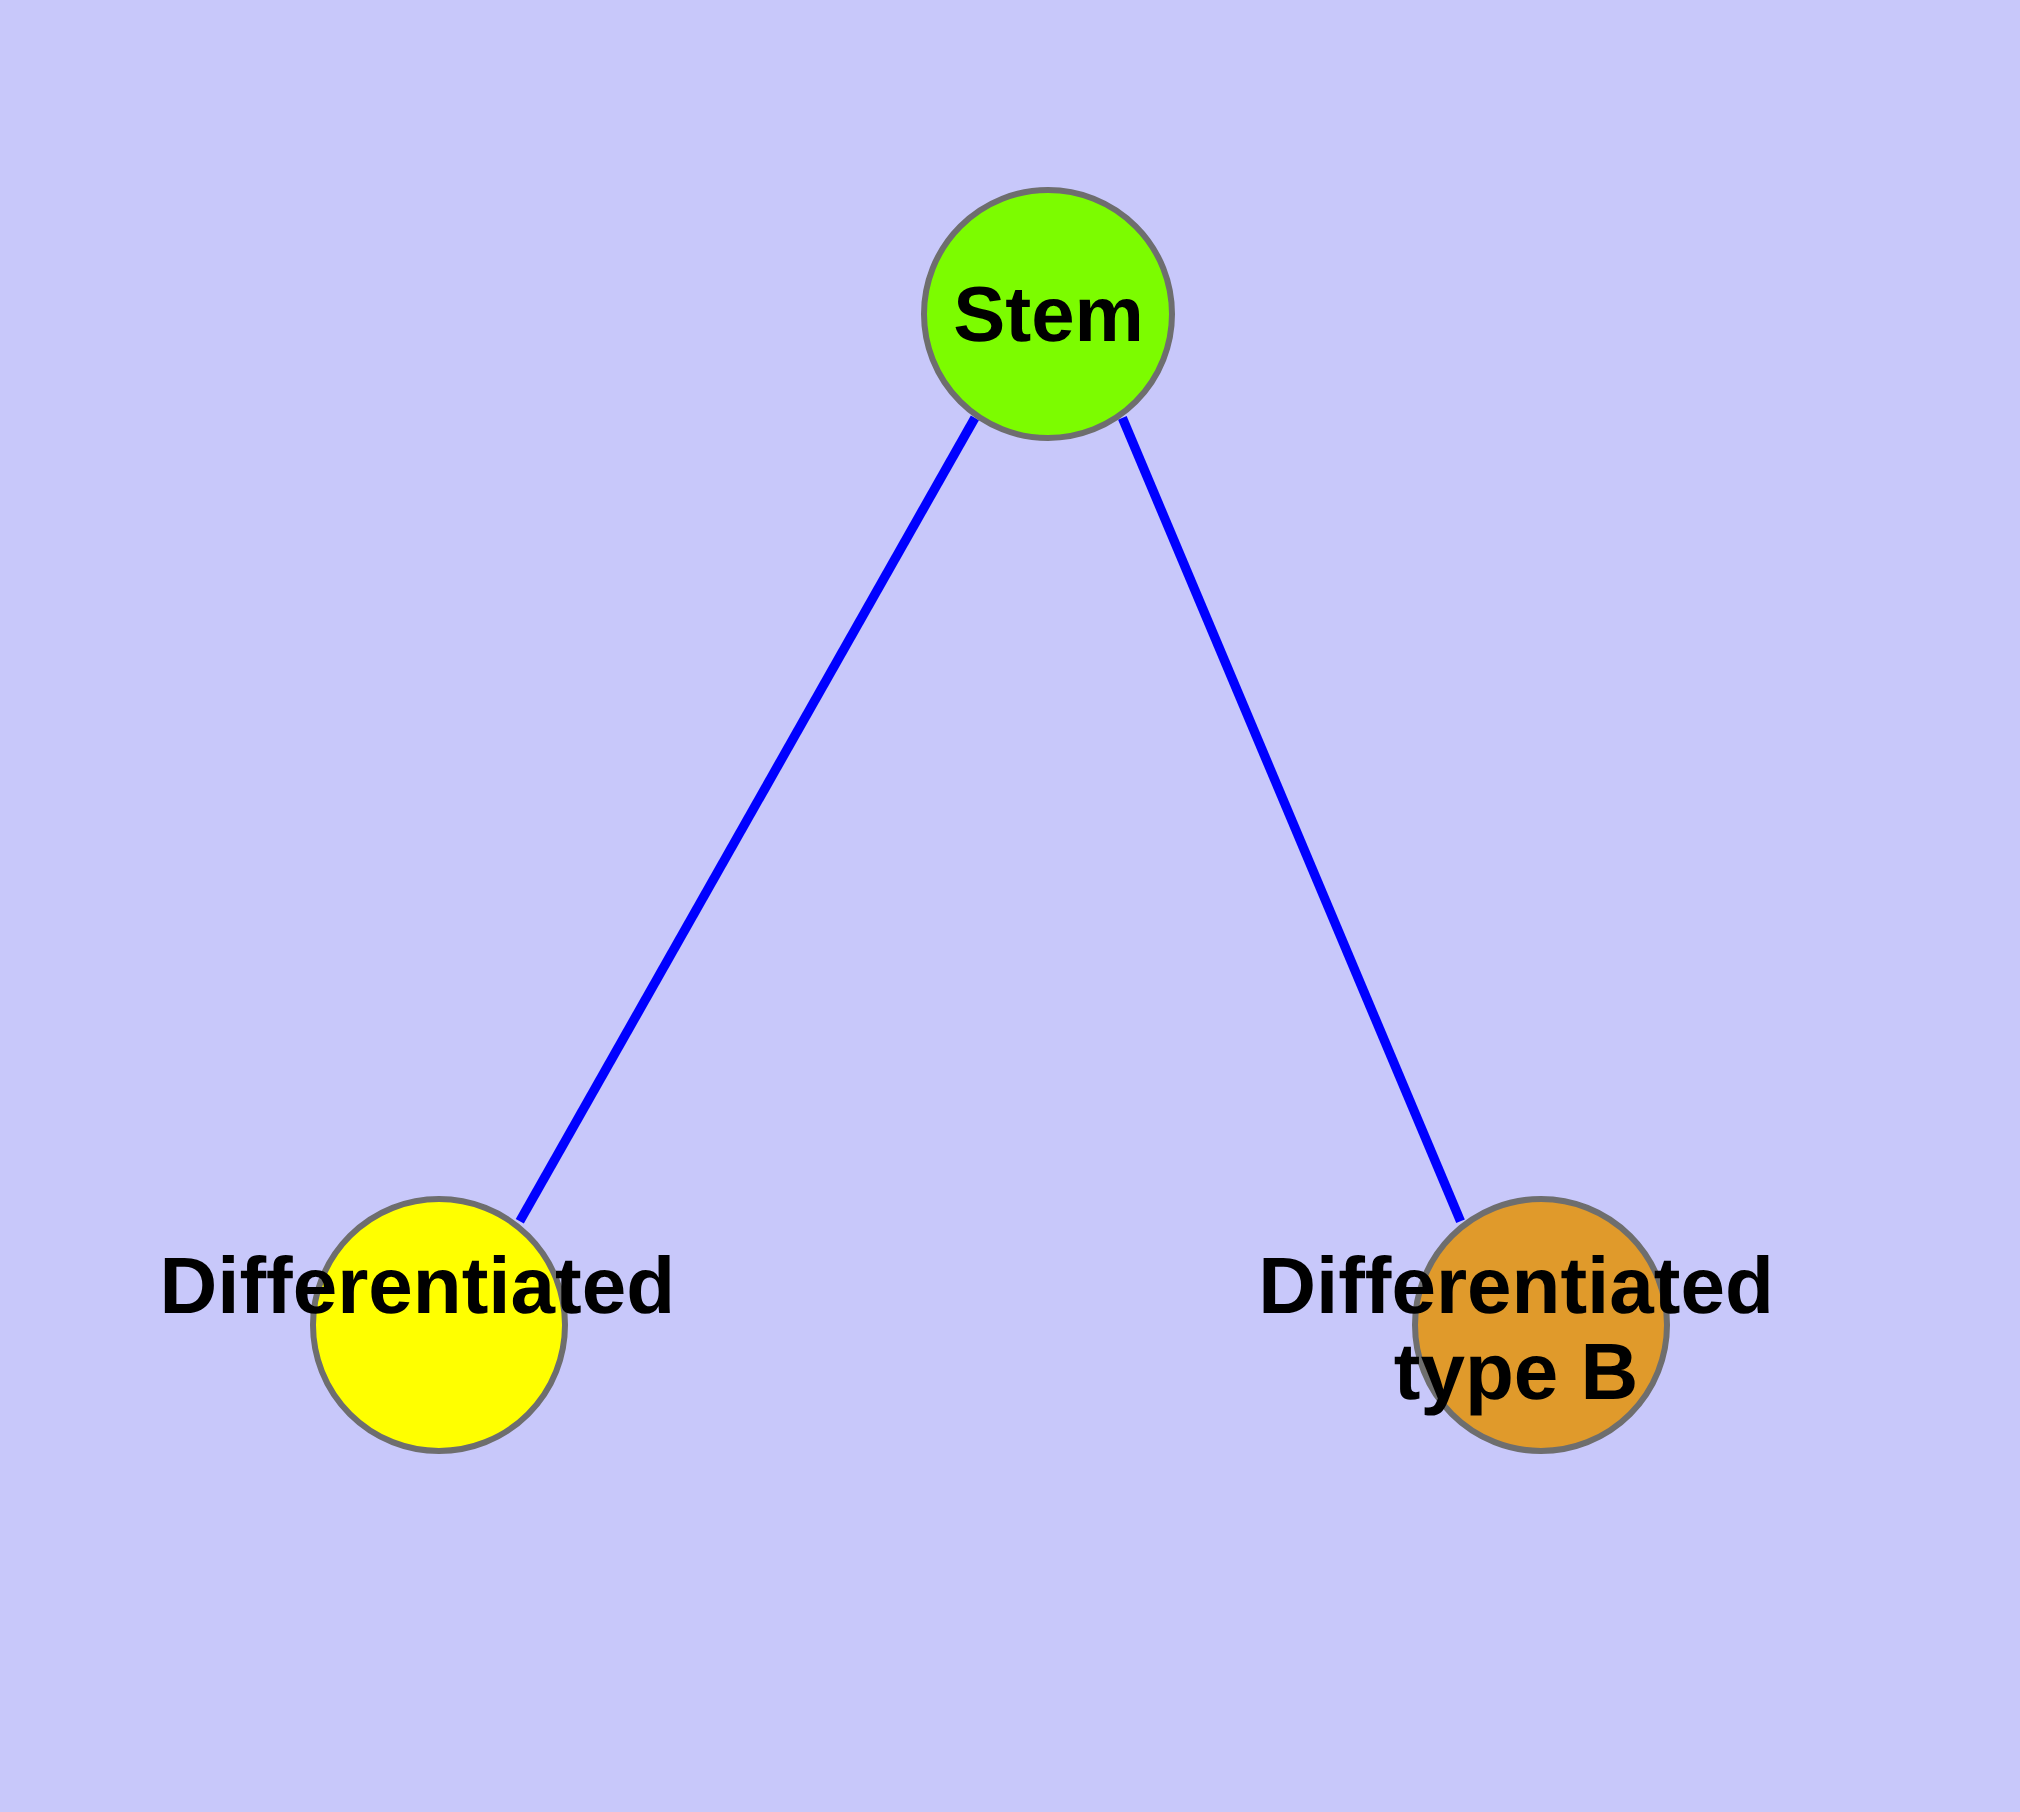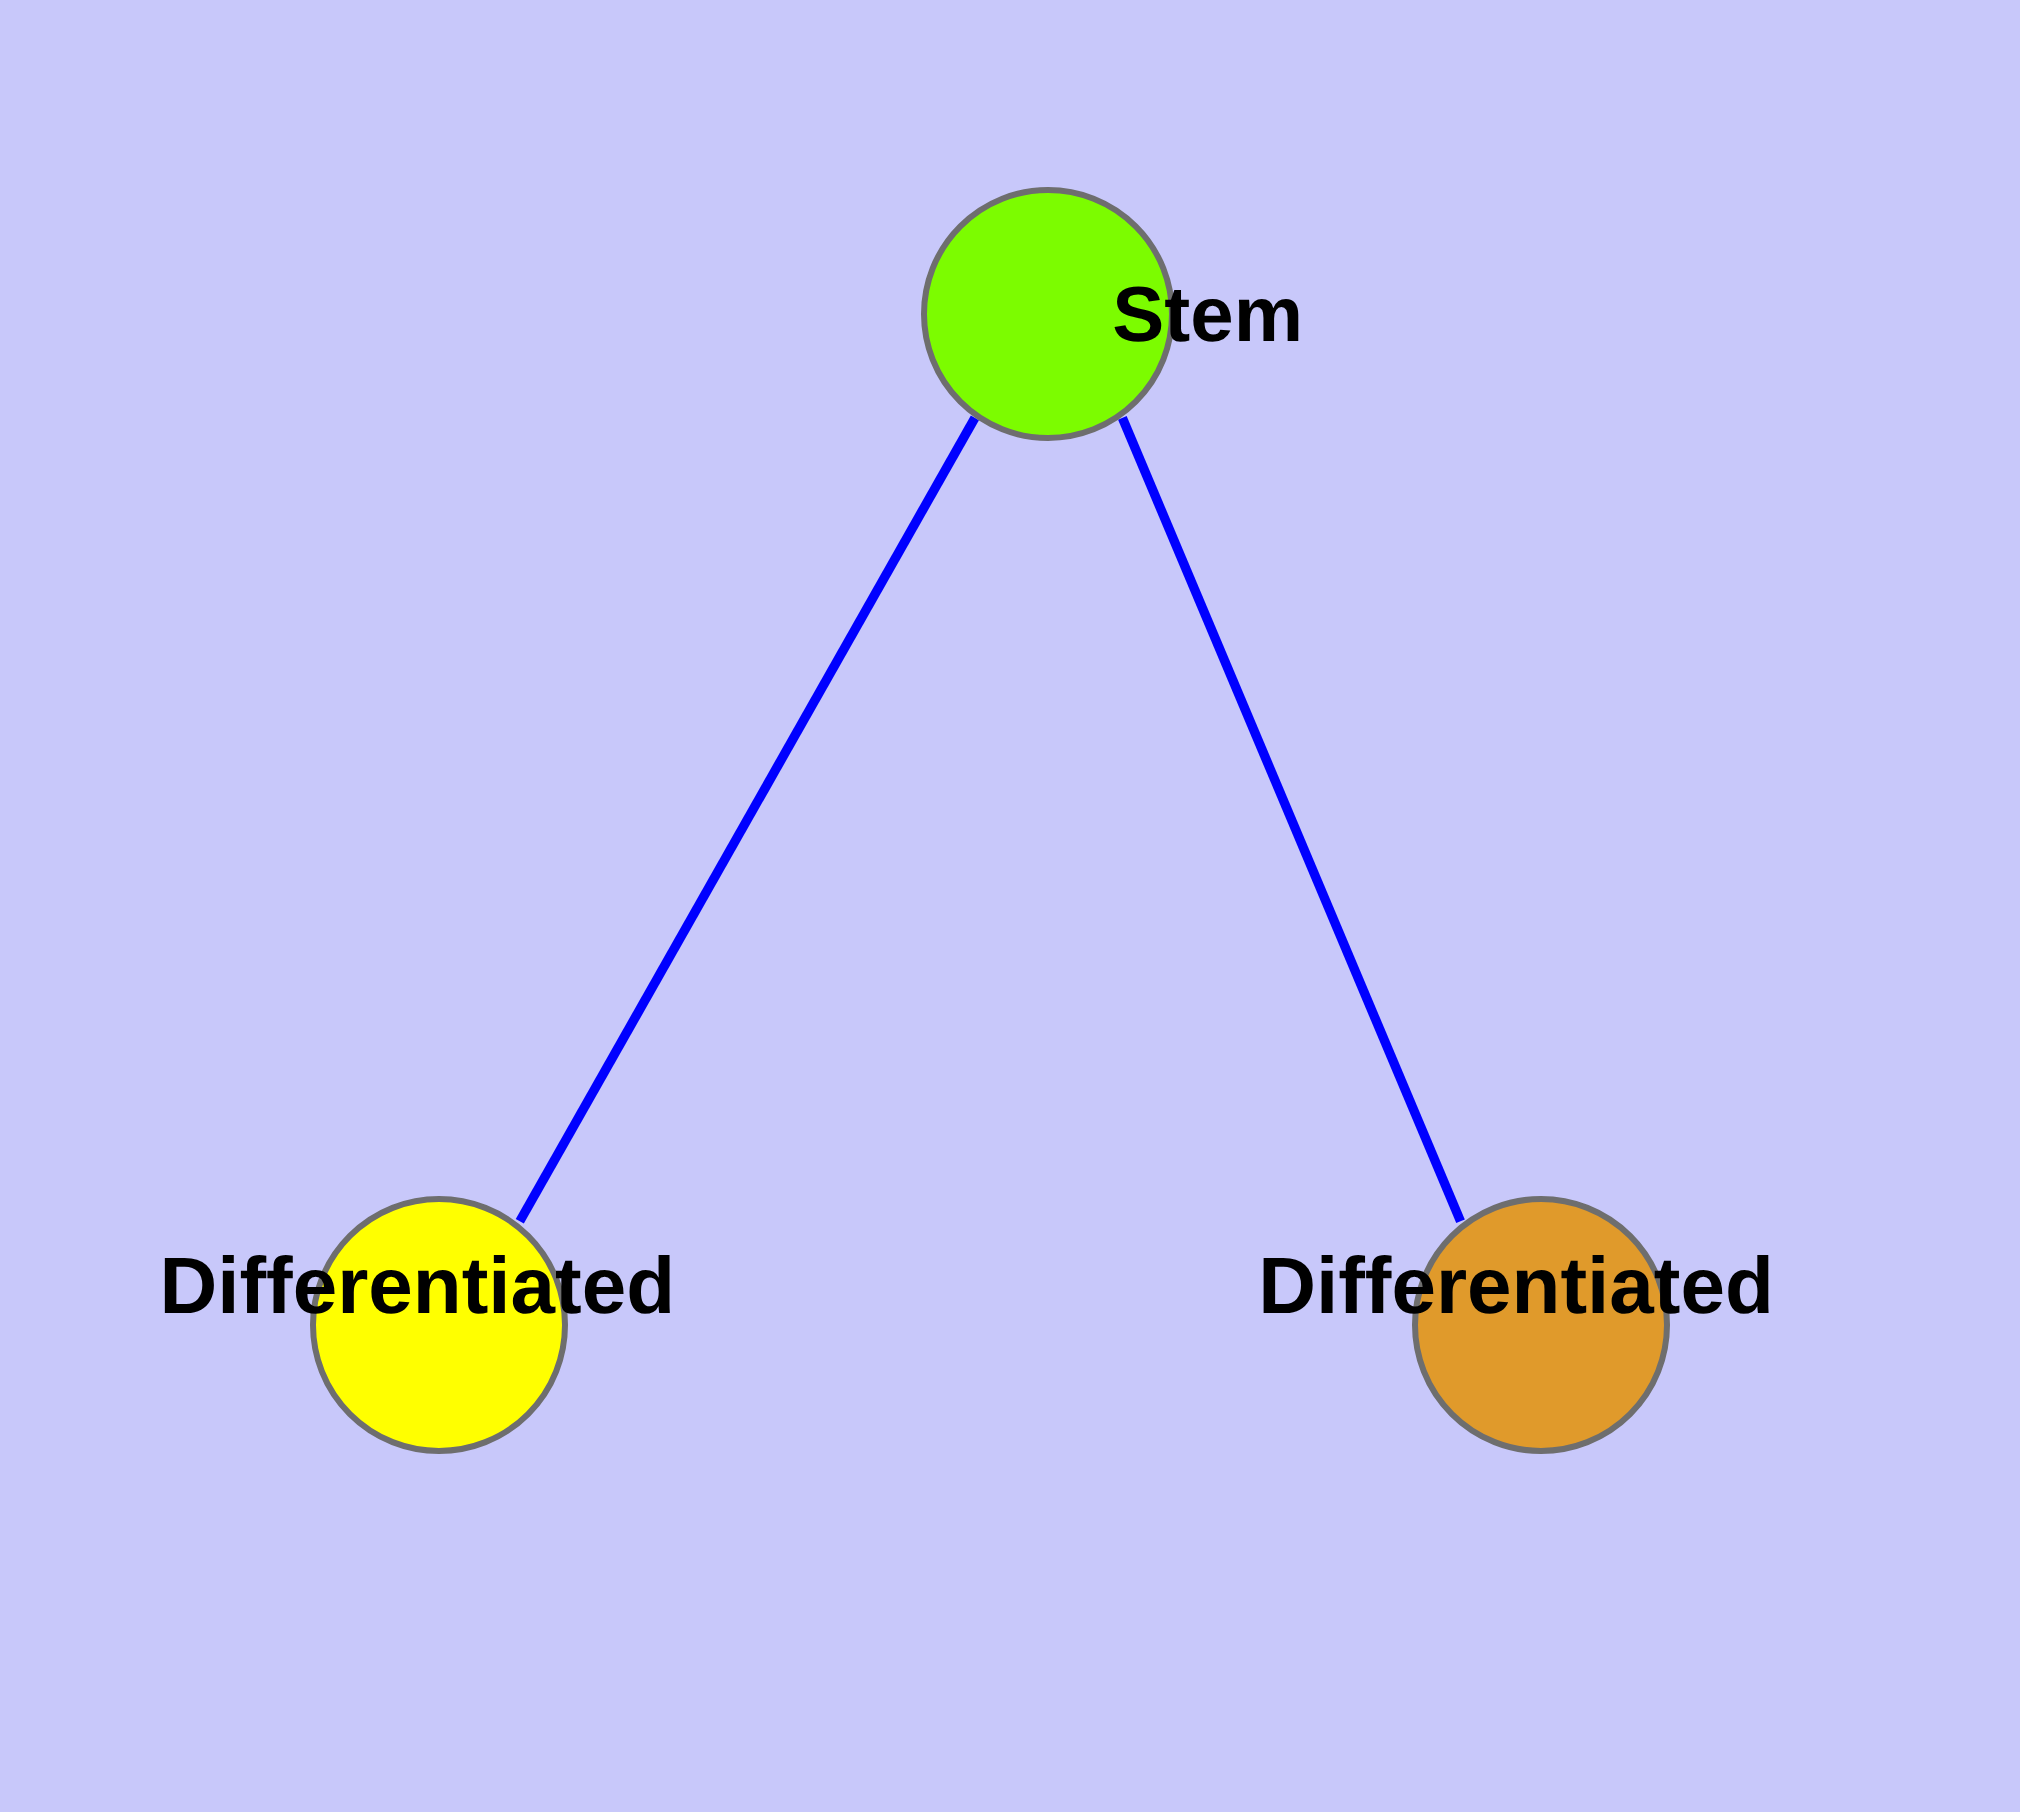--- a/index.html
+++ b/index.html
@@ -38,21 +38,20 @@
     color: #000000;
     font-family: "Liberation Sans", sans-serif;
     font-weight: bold;
     line-height: 1.08;
     white-space: pre;
     pointer-events: none;
     text-rendering: geometricPrecision;
   }
   .label-stem {
     font-size: 78px;
-    text-align: right;
   }
   .label-leaf {
     font-size: 80px;
   }
 </style>
 </head>
 <body>
 
 <div id="graph-canvas" style="background: rgb(200, 200, 250);">
 
@@ -64,16 +63,16 @@
   <div class="graph-node" style="left: 921px; top: 187px; width: 254px; height: 254px; background: rgb(124, 252, 0); border-color: rgb(110, 110, 110);"></div>
 
   <div class="graph-node" style="left: 310px; top: 1196px; width: 258px; height: 258px; background: rgb(255, 255, 0); border-color: rgb(110, 110, 110);"></div>
 
   <div class="graph-node" style="left: 1412px; top: 1196px; width: 258px; height: 258px; background: rgb(224, 154, 43); border-color: rgb(110, 110, 110);"></div>
 
   <div class="node-label label-stem" style="left: 794px; top: 272px; width: 509px; color: rgb(0, 0, 0);">Stem</div>
 
   <div class="node-label label-leaf" style="left: -6.8px; top: 1243px; width: 848px; color: rgb(0, 0, 0);"><span>Differentiated</span><br></div>
 
-  <div class="node-label label-leaf" style="left: 1092px; top: 1243px; width: 848px; color: rgb(0, 0, 0);"><span>Differentiated</span><br></div>
+  <div class="node-label label-leaf" style="left: 1092px; top: 1243px; width: 848px; color: rgb(0, 0, 0);"><span>Differentiated</span><br><span>type B</span></div>
 
 </div>
 
 
 </body></html>

